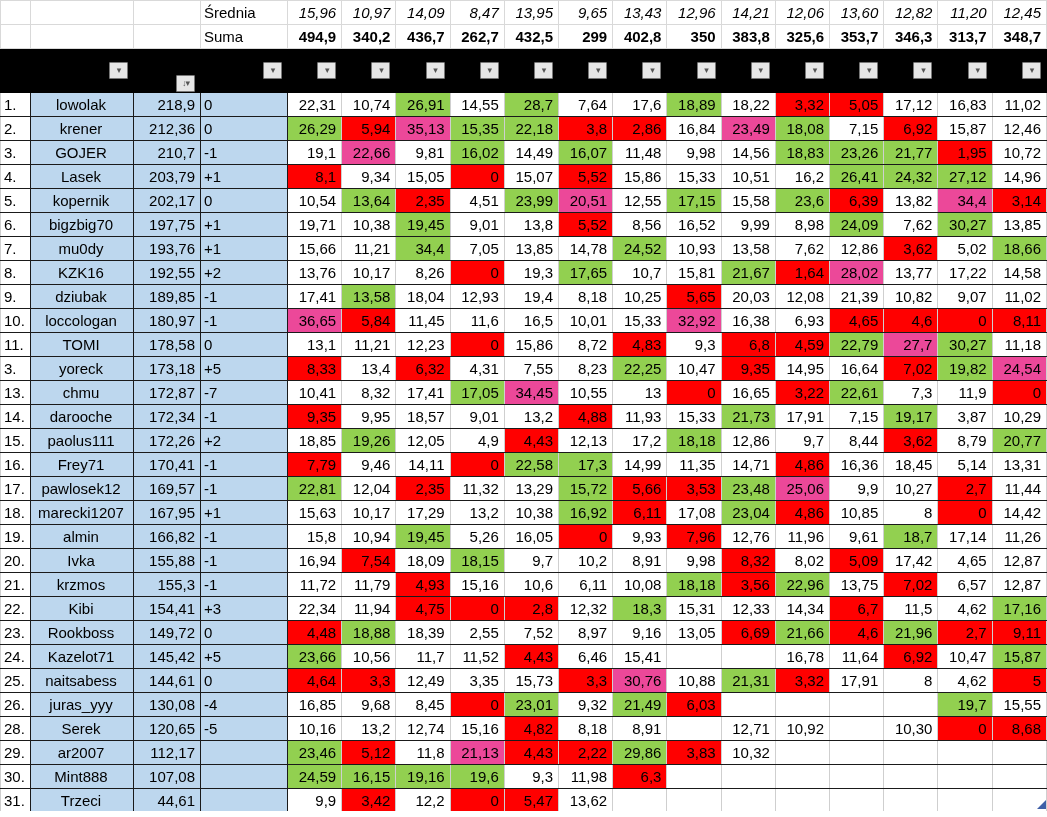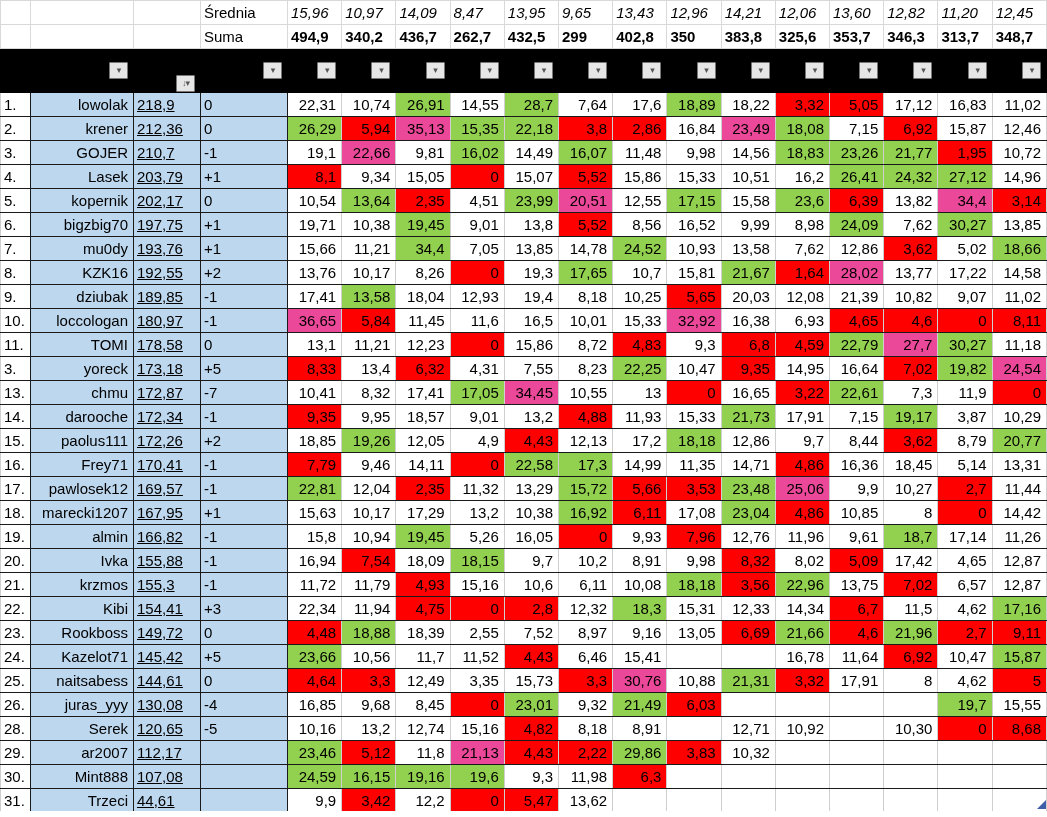--- a/index.html
+++ b/index.html
@@ -8,41 +8,41 @@
     font-family:"Liberation Sans","DejaVu Sans",sans-serif;
   }
   table#grid{border-collapse:collapse;table-layout:fixed;width:1047px;}
   #grid td{
     height:23px;padding:0 5px 0 3px;font-size:15px;line-height:23px;
     vertical-align:middle;overflow:hidden;white-space:nowrap;color:#000;
   }
   
   .r-top td{border:1px solid #d9d9d9;background:#fff;}
   .t-label{text-align:left;padding-left:5px;}
-  .t-val{text-align:left;}
+  .t-val{text-align:right;}
   .r-avg .t-val{font-style:italic;}
   .r-sum .t-val{font-weight:bold;}
   
   .r-head td{
     background:#000;color:#fff;font-weight:bold;border:1px solid #000;
     padding:0 2px 0 6px;font-size:15px;
   }
   .h-label{float:left;}
   .fbtn{
     float:right;width:19px;height:17px;margin-top:3px;box-sizing:border-box;
     background:#e6e6e6;border:1px solid #777;border-radius:1px;
     color:#555;font-size:9px;line-height:15px;text-align:center;font-weight:normal;
     cursor:pointer;letter-spacing:-1px;
   }
   
   .num{background:#fff;text-align:left;padding-left:4px;
        border:1px solid #1a1a1a;border-left:1px solid #cfcfcf;}
   .nick,.suma,.zmiana{background:#BDD7EE;border:1px solid #1a1a1a;}
-  .nick{text-align:right;padding-left:5px;}
-  .suma{text-align:left;text-decoration:underline;}
+  .nick{text-align:center;padding-left:5px;}
+  .suma{text-align:right;}
   .zmiana{text-align:left;padding-left:5px;}
   .val{
     text-align:right;
     border-top:1px solid #1a1a1a;border-bottom:1px solid #1a1a1a;
     border-left:1px solid #cfcfcf;border-right:1px solid #cfcfcf;
   }
   .cg{background:#92D050;}
   .cy{background:#ec4899;}
   .cr{background:#FF0000;color:#9C0006;}
   

